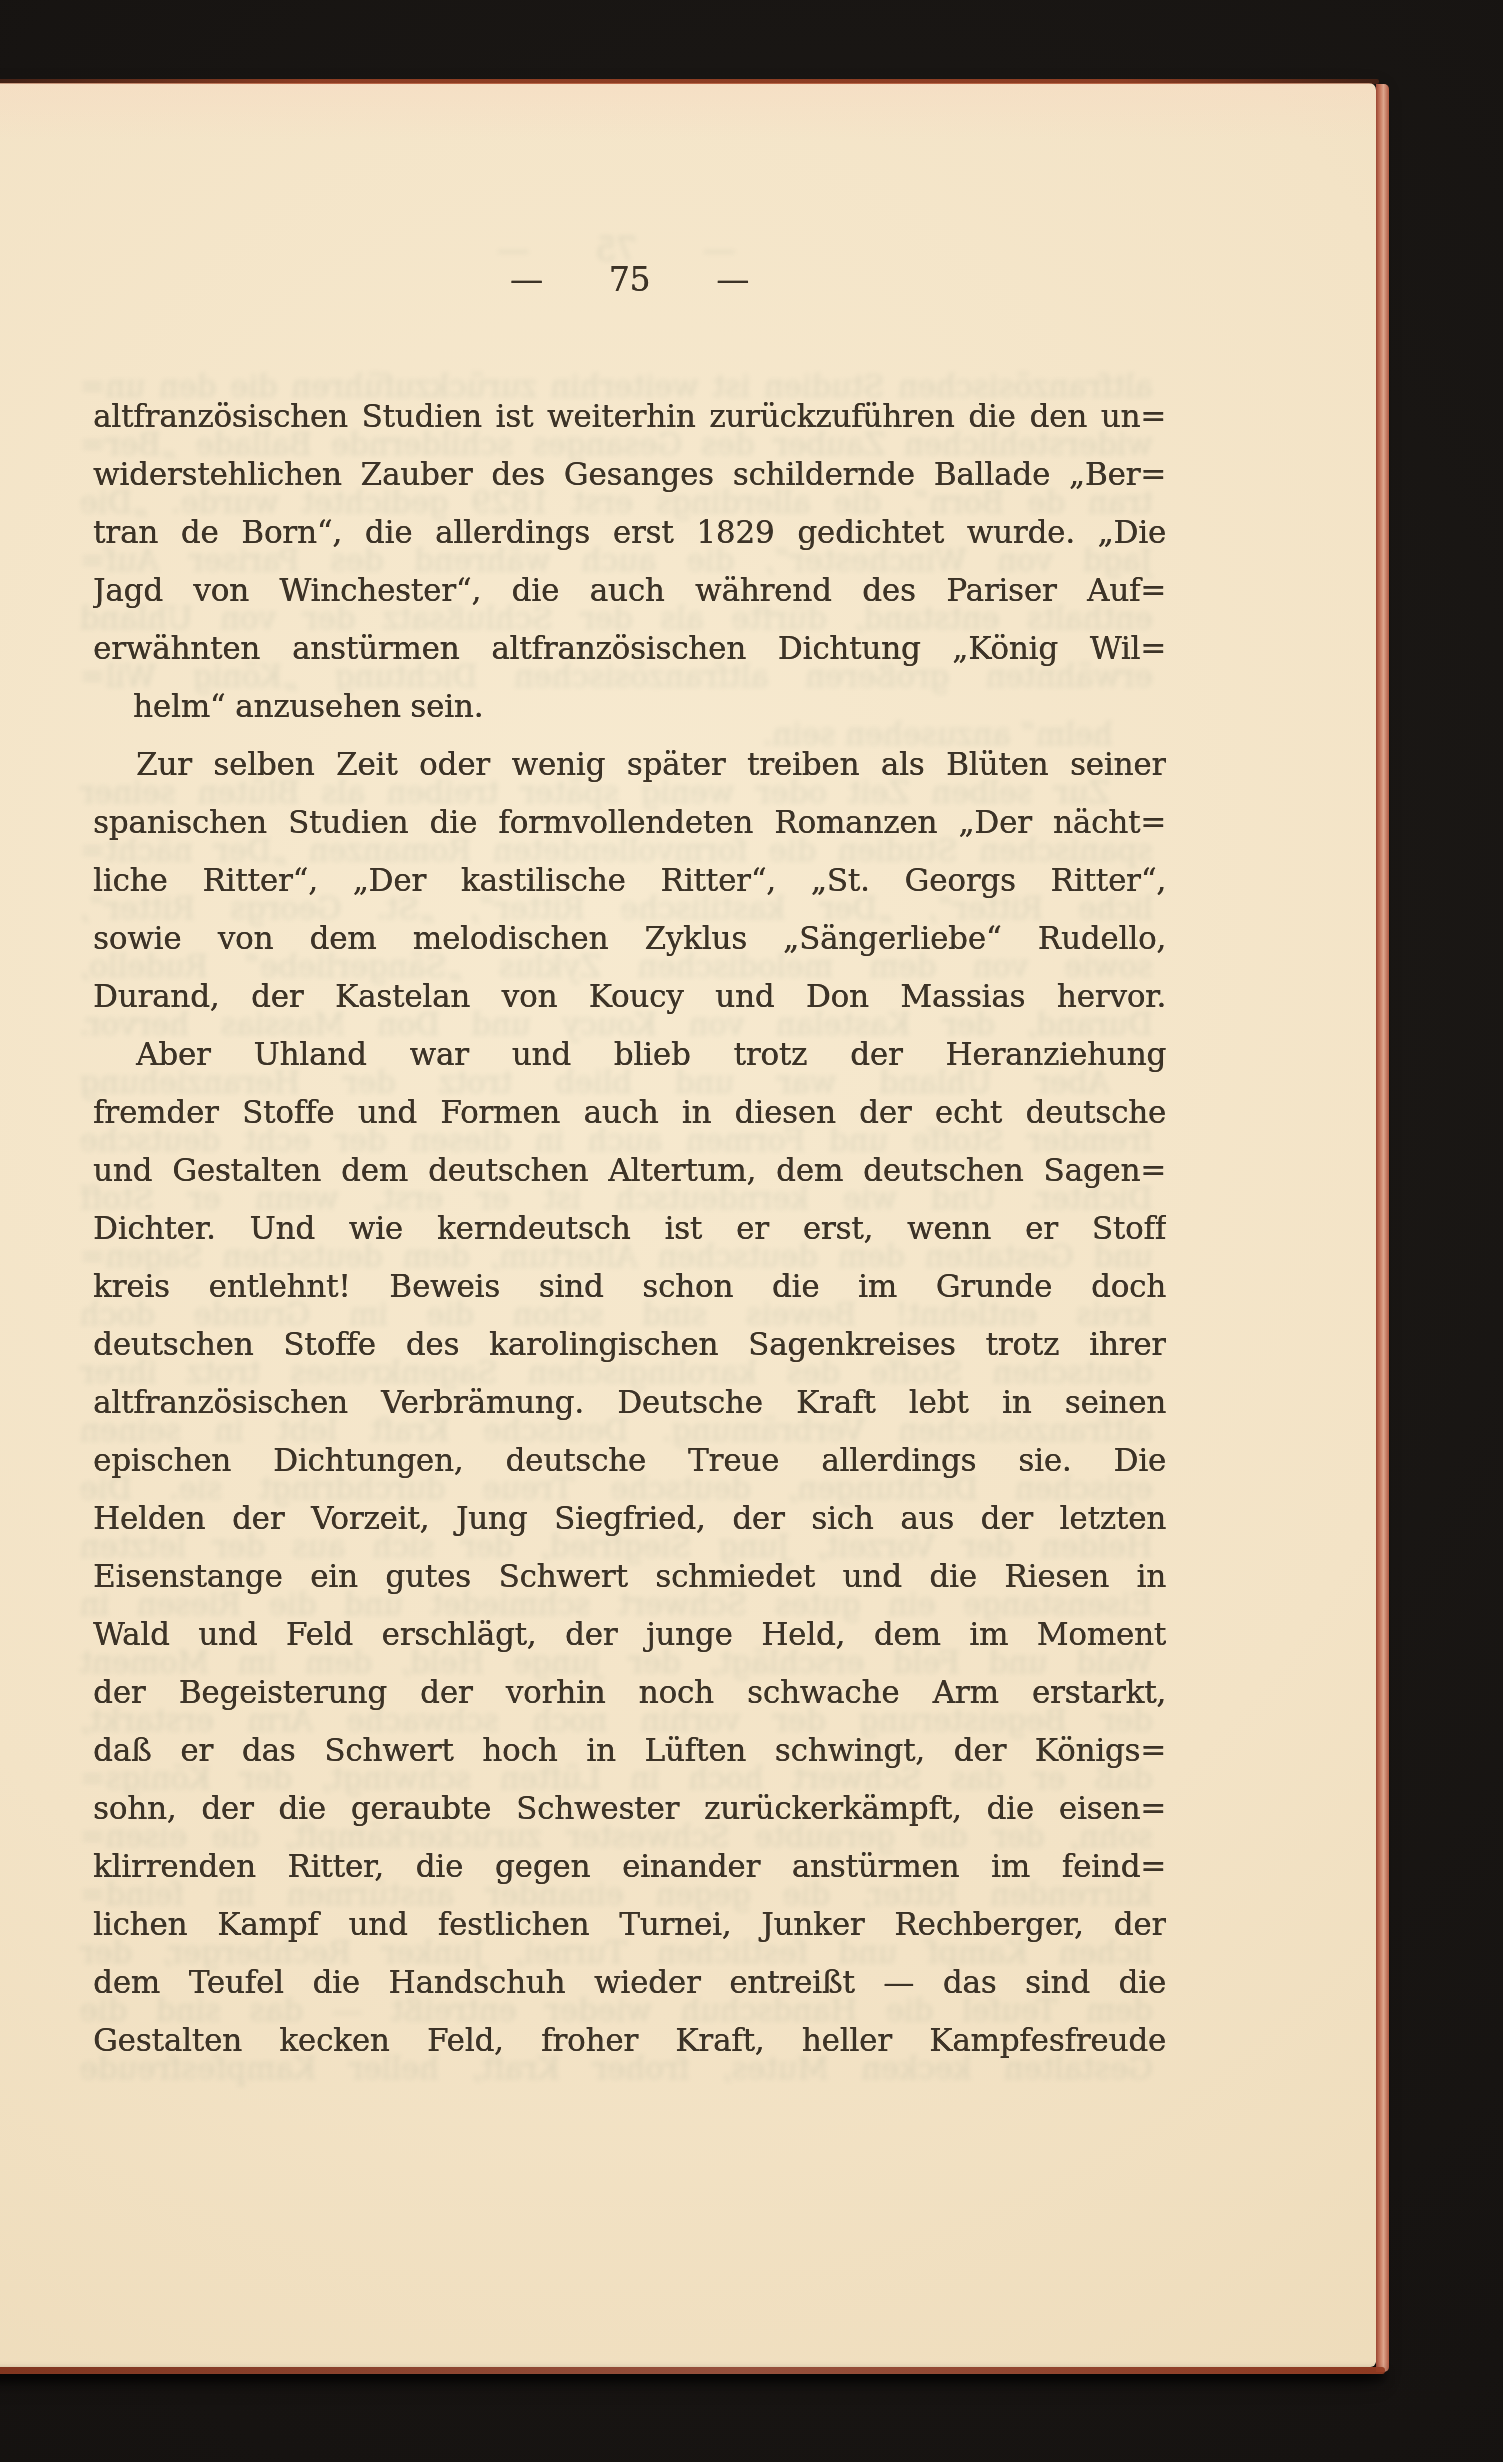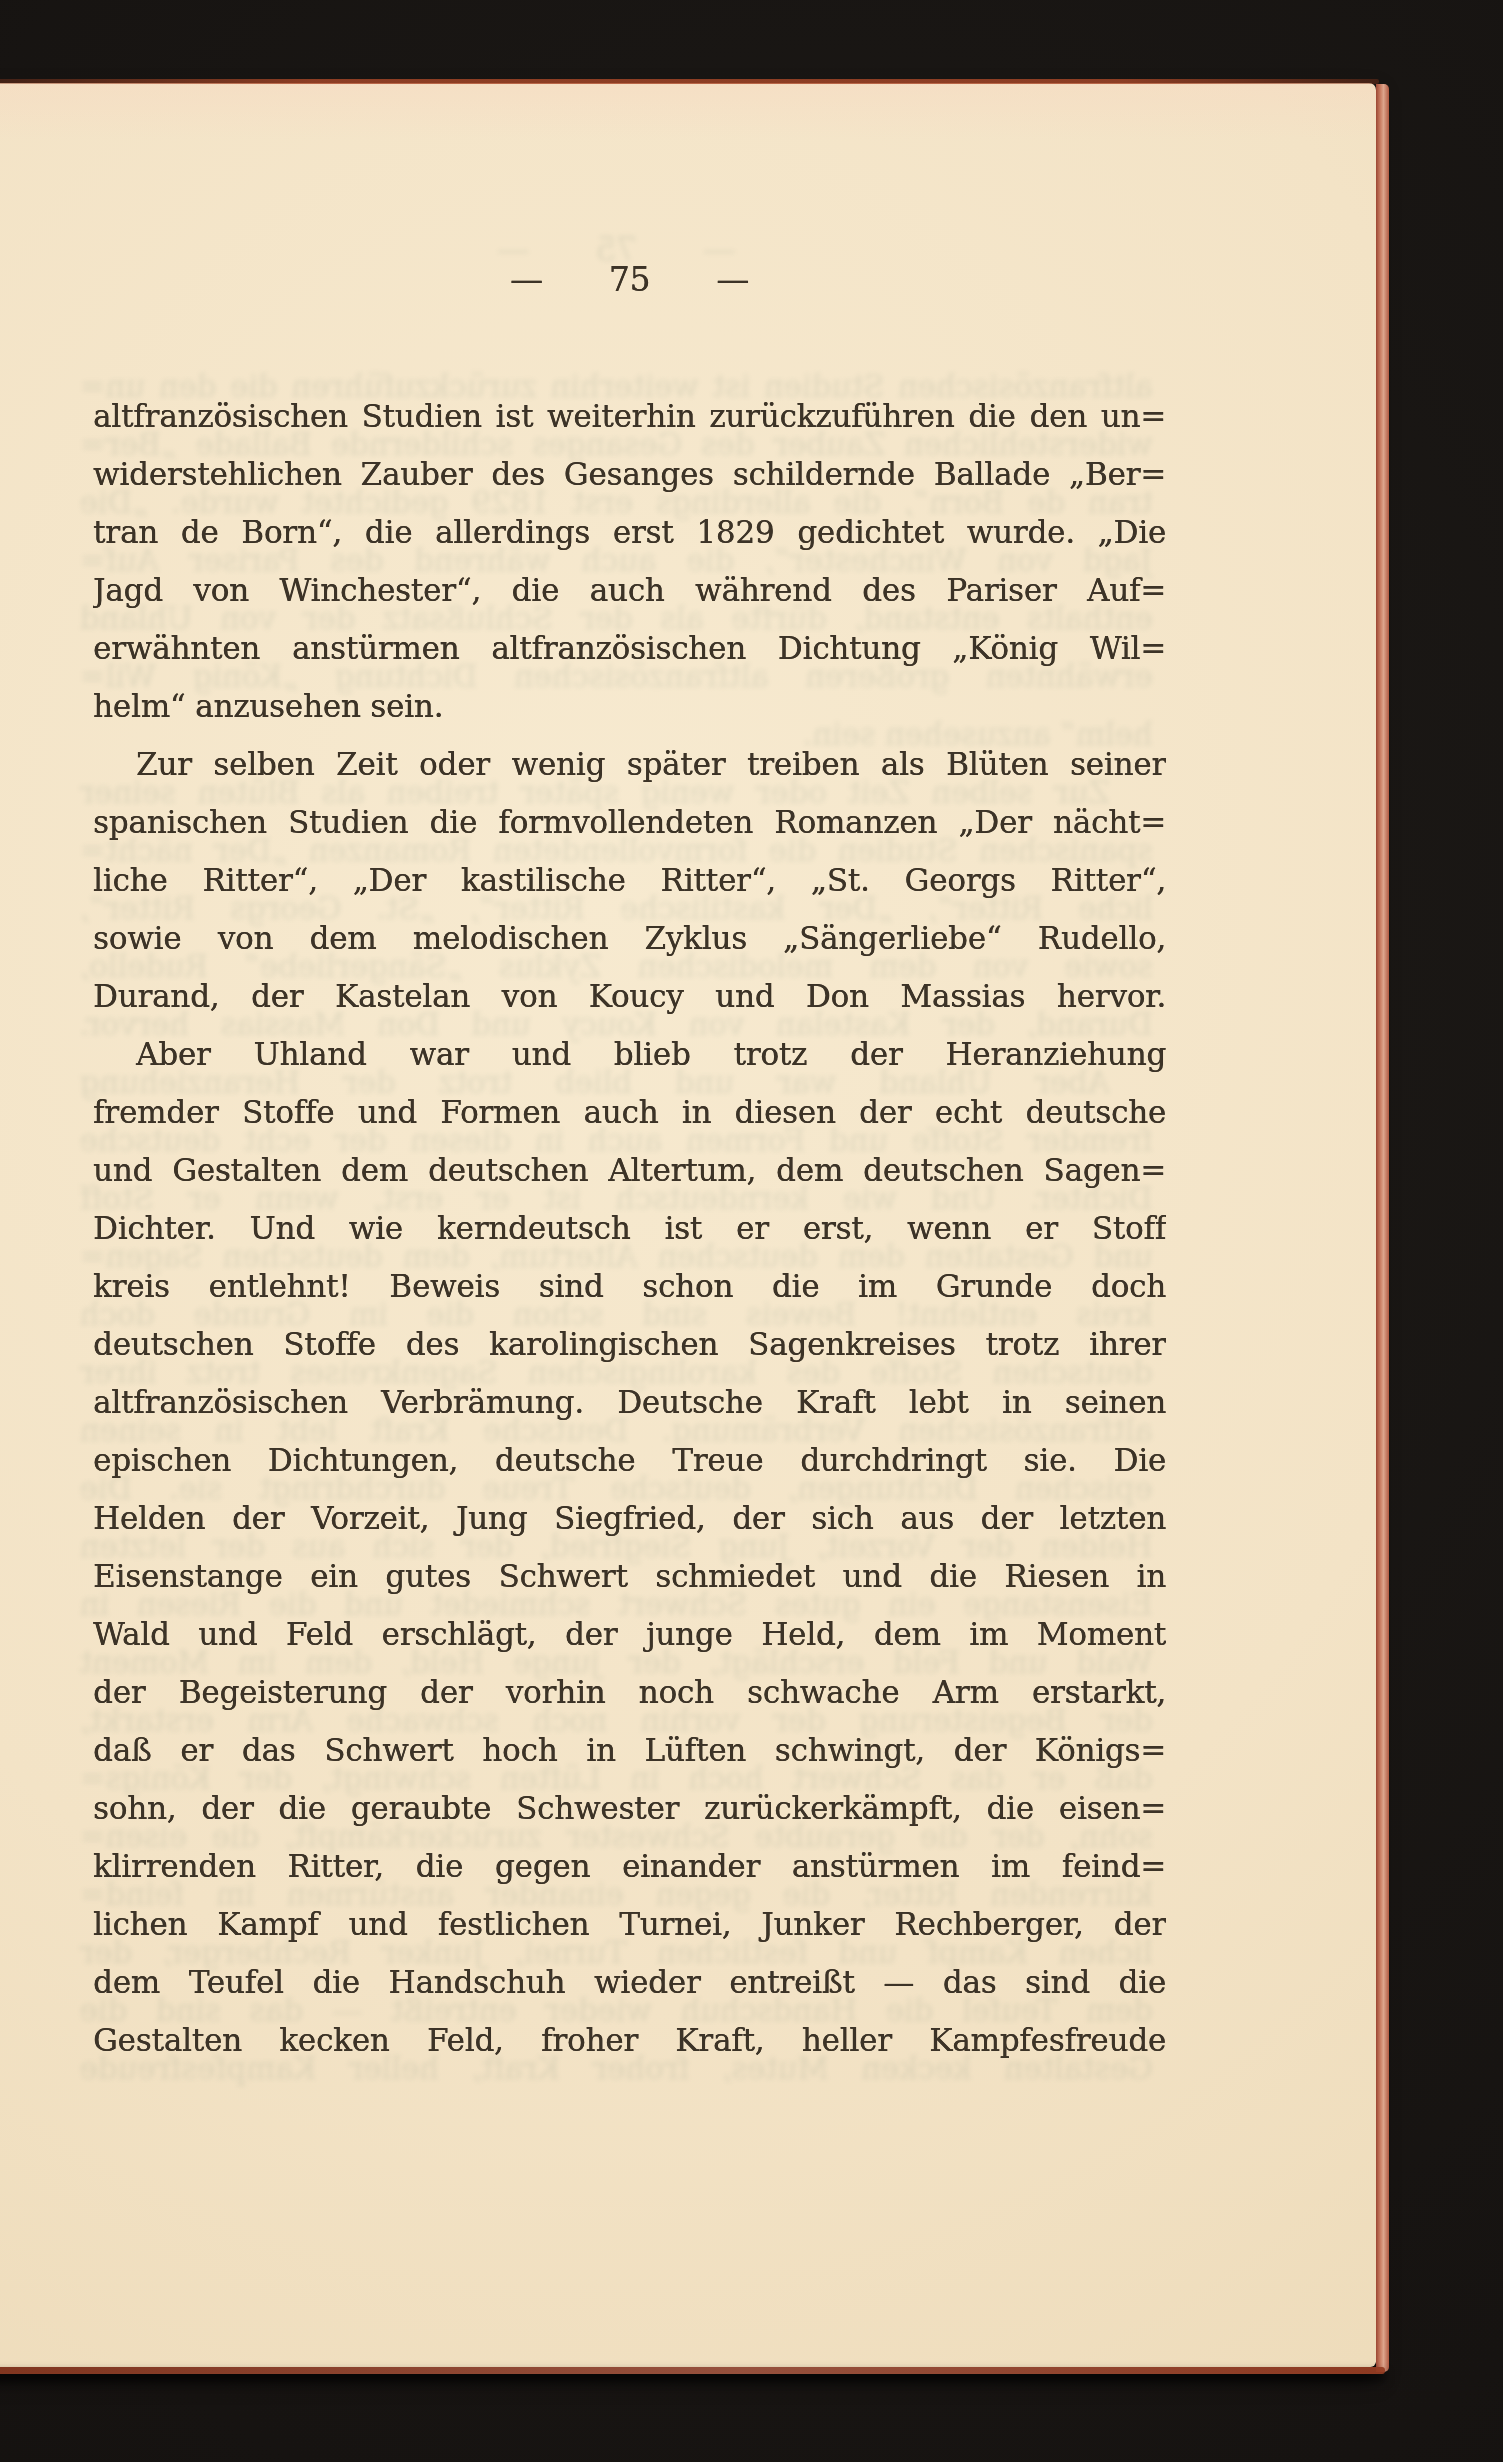--- a/index.html
+++ b/index.html
@@ -80,21 +80,21 @@
   .line {
     height: 58px;
     line-height: 58px;
     text-align: justify;
     text-align-last: justify;
     overflow: hidden;
     white-space: normal;
     text-shadow: 0.3px 0 0 currentColor;
   }
   .line.indent { text-indent: 43px; }
-  .line.nojustify { text-align-last: left; }
+  .line.nojustify { text-align-last: left; margin-left: 40px; }
   .ghost {  
     transform: scaleX(-1) translate(13px, -30px);
     filter: blur(2.5px);
     opacity: 0.13;
     color: #69806f;
     pointer-events: none;
   }
 </style>
 </head>
 <body>
@@ -163,21 +163,21 @@
           <div class="line">liche Ritter“, „Der kastilische Ritter“, „St. Georgs Ritter“,</div>
           <div class="line">sowie von dem melodischen Zyklus „Sängerliebe“ Rudello,</div>
           <div class="line">Durand, der Kastelan von Koucy und Don Massias hervor.</div>
           <div class="line indent">Aber Uhland war und blieb trotz der Heranziehung</div>
           <div class="line">fremder Stoffe und Formen auch in diesen der echt deutsche</div>
           <div class="line">und Gestalten dem deutschen Altertum, dem deutschen Sagen=</div>
           <div class="line">Dichter. Und wie kerndeutsch ist er erst, wenn er Stoff</div>
           <div class="line">kreis entlehnt! Beweis sind schon die im Grunde doch</div>
           <div class="line">deutschen Stoffe des karolingischen Sagenkreises trotz ihrer</div>
           <div class="line">altfranzösischen Verbrämung. Deutsche Kraft lebt in seinen</div>
-          <div class="line">epischen Dichtungen, deutsche Treue durchdringt sie. Die</div>
+          <div class="line">epischen Dichtungen, deutsche Treue allerdings sie. Die</div>
           <div class="line">Helden der Vorzeit, Jung Siegfried, der sich aus der letzten</div>
           <div class="line">Eisenstange ein gutes Schwert schmiedet und die Riesen in</div>
           <div class="line">Wald und Feld erschlägt, der junge Held, dem im Moment</div>
           <div class="line">der Begeisterung der vorhin noch schwache Arm erstarkt,</div>
           <div class="line">daß er das Schwert hoch in Lüften schwingt, der Königs=</div>
           <div class="line">sohn, der die geraubte Schwester zurückerkämpft, die eisen=</div>
           <div class="line">klirrenden Ritter, die gegen einander anstürmen im feind=</div>
           <div class="line">lichen Kampf und festlichen Turnei, Junker Rechberger, der</div>
           <div class="line">dem Teufel die Handschuh wieder entreißt — das sind die</div>
           <div class="line">Gestalten kecken Feld, froher Kraft, heller Kampfesfreude</div>

